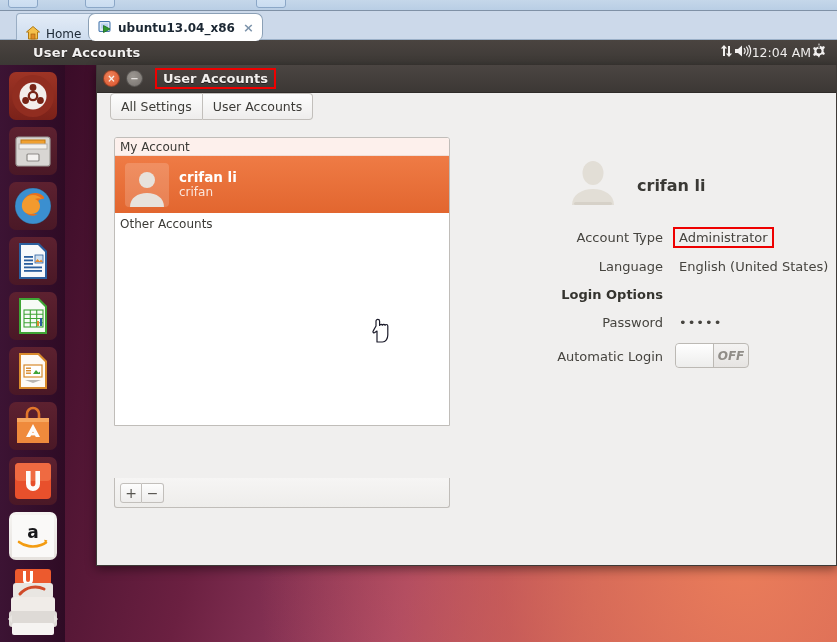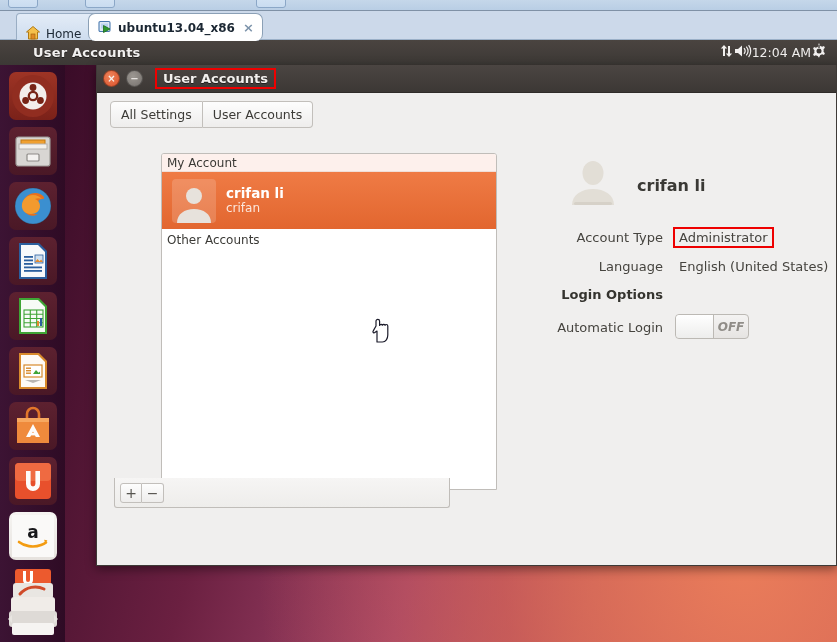--- a/index.html
+++ b/index.html
@@ -122,44 +122,43 @@
   .win-btn.min   { background: radial-gradient(circle at 40% 35%, #9c9792, #76716d); color:#e9e5e2;}
   .cc-title {
     margin-left: 14px;
     font-size: 13px; font-weight: bold; color: #f2efed;
     text-shadow: 0 1px 0 rgba(0,0,0,.5);
     padding: 1px 6px;
   }
   .annot-box { outline: 2px solid #ee0000; }
 
   .cc-toolbar {
-    height: 42px; display: flex; align-items: center; padding-left: 13px;
+    height: 42px; display: flex; padding-left: 13px;
     background: #f0efee;
   }
   .seg-group { display: inline-flex; }
   .seg-btn {
     height: 27px; padding: 0 10px;
     display: flex; align-items: center;
     font-size: 12.5px; color: #3c3b37;
     background: linear-gradient(#fdfdfd, #eeedec);
     border: 1px solid #c2bfbb;
   }
   .seg-btn:first-child { border-radius: 4px 0 0 4px; }
   .seg-btn:last-child { border-radius: 0 4px 4px 0; border-left: none; }
 
   .cc-body { position: relative; height: 430px; }
 
   
   .user-list-frame {
-    position: absolute; left: 17px; top: 18px; width: 336px; height: 337px;
+    position: absolute; left: 17px; top: 2px; width: 336px; height: 289px;
     background: #ffffff;
     border: 1px solid #c0bdb9;
     border-radius: 3px 3px 0 0;
     overflow: hidden;
-    margin-left: 47px;
   }
   .list-header {
     height: 18px; padding: 0 5px;
     display: flex; align-items: center;
     font-size: 12px; color: #3b3a36;
     background: #fdf0ec;
     border-bottom: 1px solid #f0ded7;
   }
   .list-header.plain { background: #ffffff; border-bottom: none; }
   .user-row {
@@ -489,20 +488,24 @@
             <div class="row">
               <span class="lab">Account Type</span>
               <span class="val annot-box">Administrator</span>
             </div>
             <div class="row">
               <span class="lab">Language</span>
               <span class="val">English (United States)</span>
             </div>
             <div class="section-head">Login Options</div>
             <div class="row">
+              <span class="lab">Password</span>
+              <span class="val pw-dots">•••••</span>
+            </div>
+            <div class="row">
               <span class="lab">Automatic Login</span>
               <span class="val" style="padding:0">
                 <span class="switch">
                   <span class="knob"></span>
                   <span class="sw-label">OFF</span>
                 </span>
               </span>
             </div>
           </div>
         </div>

